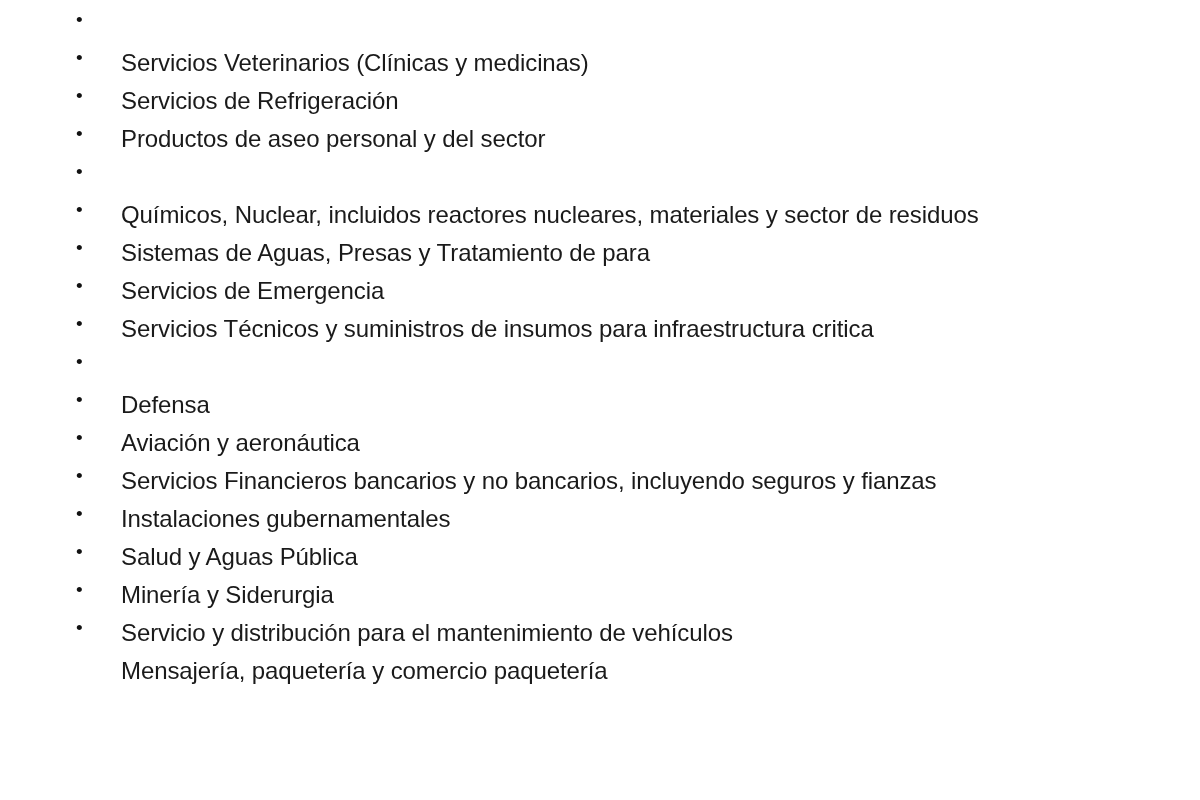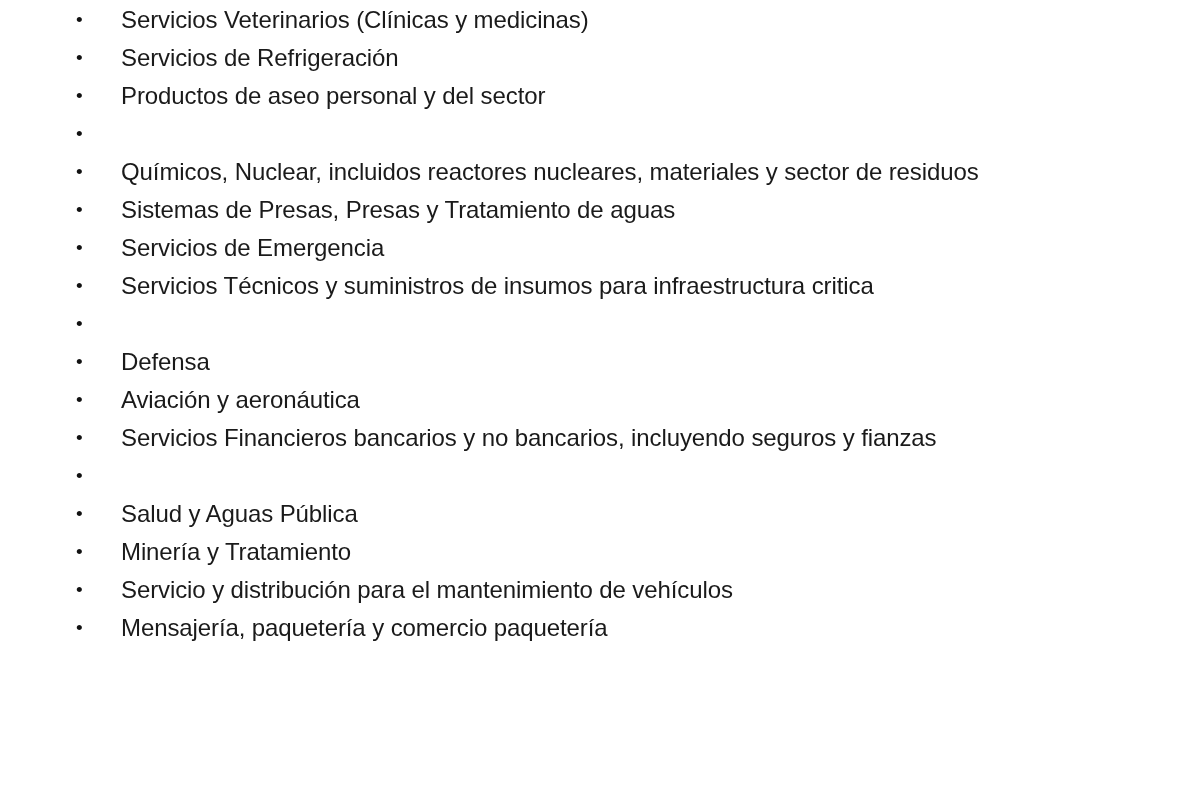--- a/index.html
+++ b/index.html
@@ -56,41 +56,42 @@
     color: #111111;
     user-select: none;
   }
 
   .bullet-text {
     display: inline-block;
     font-size: 24px;
     letter-spacing: -0.1px;
     color: #1a1a1a;
     vertical-align: baseline;
+    margin-top: 43px;
   }
 
   
   .bullet-list { top: 1px; }
 </style>
 </head>
 <body>
 
 <div class="page">
   <ul class="bullet-list" id="bullet-list">
       <li class="bullet-item"><span class="bullet-marker">•</span><span class="bullet-text">Servicios Veterinarios (Clínicas y medicinas)</span></li>
       <li class="bullet-item"><span class="bullet-marker">•</span><span class="bullet-text">Servicios de Refrigeración</span></li>
       <li class="bullet-item"><span class="bullet-marker">•</span><span class="bullet-text">Productos de aseo personal y del sector</span></li>
       <li class="bullet-item"><span class="bullet-marker">•</span></li>
       <li class="bullet-item"><span class="bullet-marker">•</span><span class="bullet-text">Químicos, Nuclear, incluidos reactores nucleares, materiales y sector de residuos</span></li>
-      <li class="bullet-item"><span class="bullet-marker">•</span><span class="bullet-text">Sistemas de Presas, Presas y Tratamiento de aguas</span></li>
+      <li class="bullet-item"><span class="bullet-marker">•</span><span class="bullet-text">Sistemas de Aguas, Presas y Tratamiento de para</span></li>
       <li class="bullet-item"><span class="bullet-marker">•</span><span class="bullet-text">Servicios de Emergencia</span></li>
       <li class="bullet-item"><span class="bullet-marker">•</span><span class="bullet-text">Servicios Técnicos y suministros de insumos para infraestructura critica</span></li>
       <li class="bullet-item"><span class="bullet-marker">•</span></li>
       <li class="bullet-item"><span class="bullet-marker">•</span><span class="bullet-text">Defensa</span></li>
       <li class="bullet-item"><span class="bullet-marker">•</span><span class="bullet-text">Aviación y aeronáutica</span></li>
       <li class="bullet-item"><span class="bullet-marker">•</span><span class="bullet-text">Servicios Financieros bancarios y no bancarios, incluyendo seguros y fianzas</span></li>
-      <li class="bullet-item"><span class="bullet-marker">•</span></li>
+      <li class="bullet-item"><span class="bullet-marker">•</span><span class="bullet-text">Instalaciones gubernamentales</span></li>
       <li class="bullet-item"><span class="bullet-marker">•</span><span class="bullet-text">Salud y Aguas Pública</span></li>
-      <li class="bullet-item"><span class="bullet-marker">•</span><span class="bullet-text">Minería y Tratamiento</span></li>
+      <li class="bullet-item"><span class="bullet-marker">•</span><span class="bullet-text">Minería y Siderurgia</span></li>
       <li class="bullet-item"><span class="bullet-marker">•</span><span class="bullet-text">Servicio y distribución para el mantenimiento de vehículos</span></li>
       <li class="bullet-item"><span class="bullet-marker">•</span><span class="bullet-text">Mensajería, paquetería y comercio paquetería</span></li>
     </ul>
 </div>
 
 </body></html>

